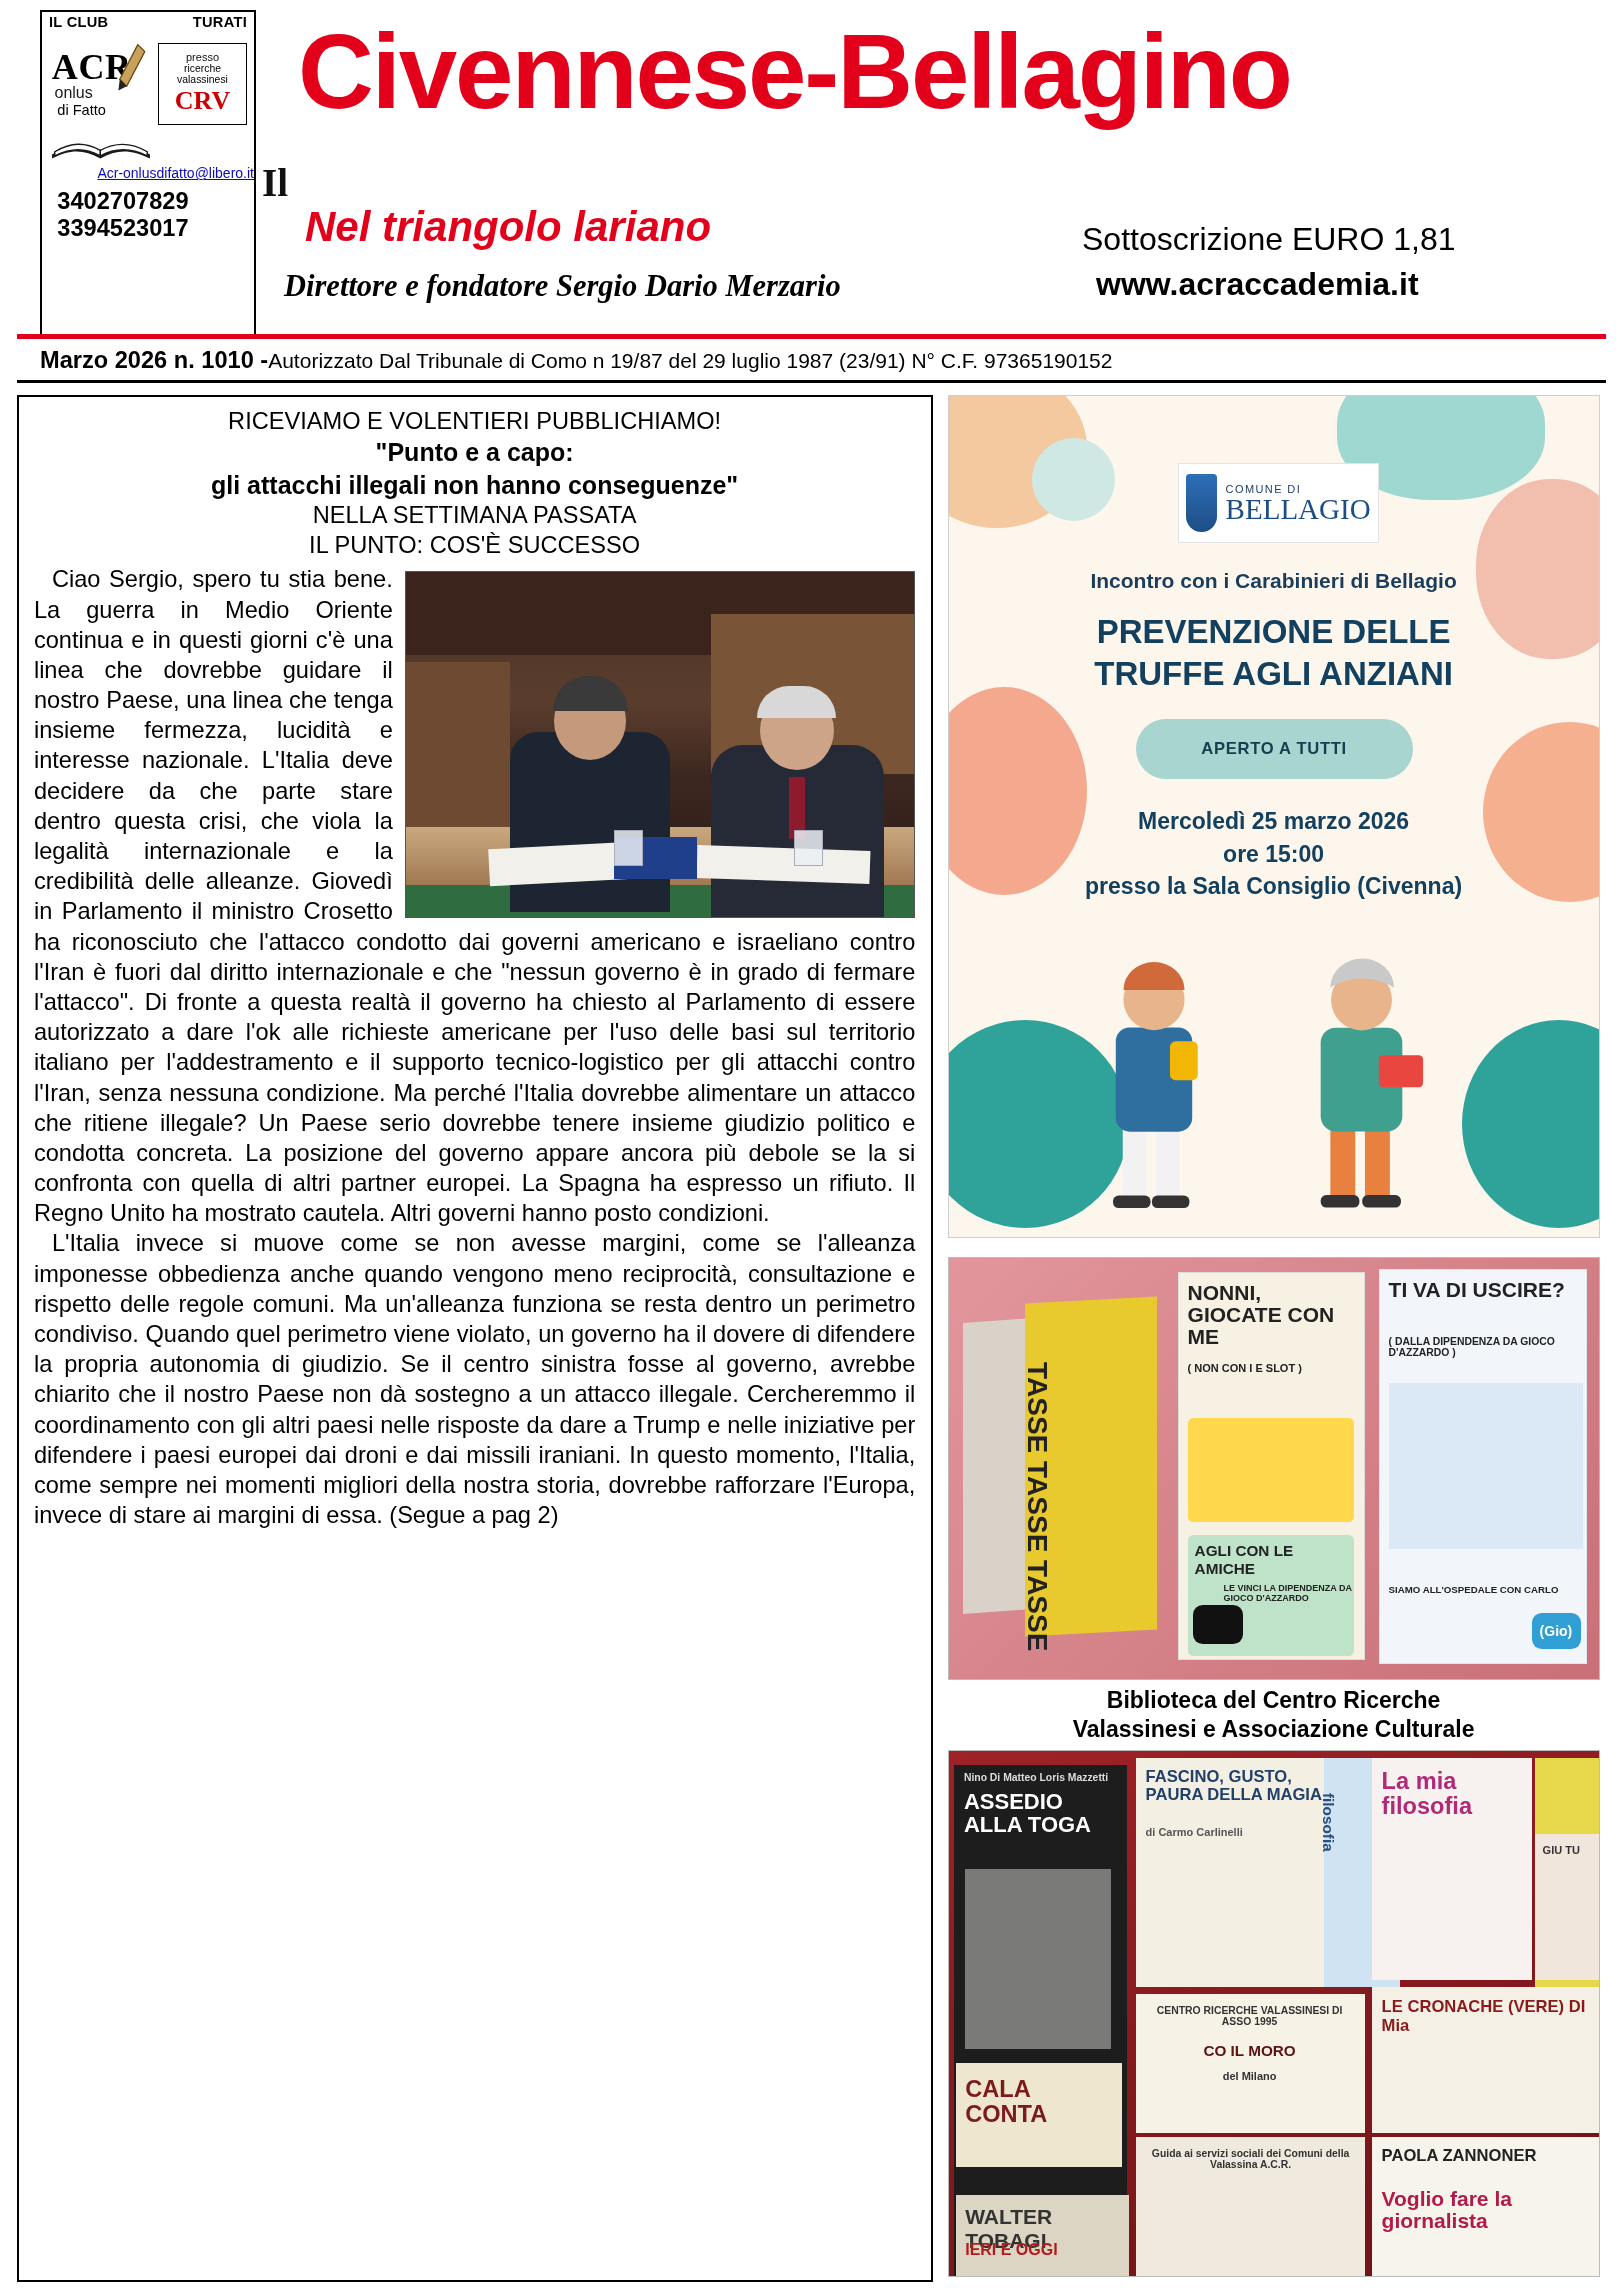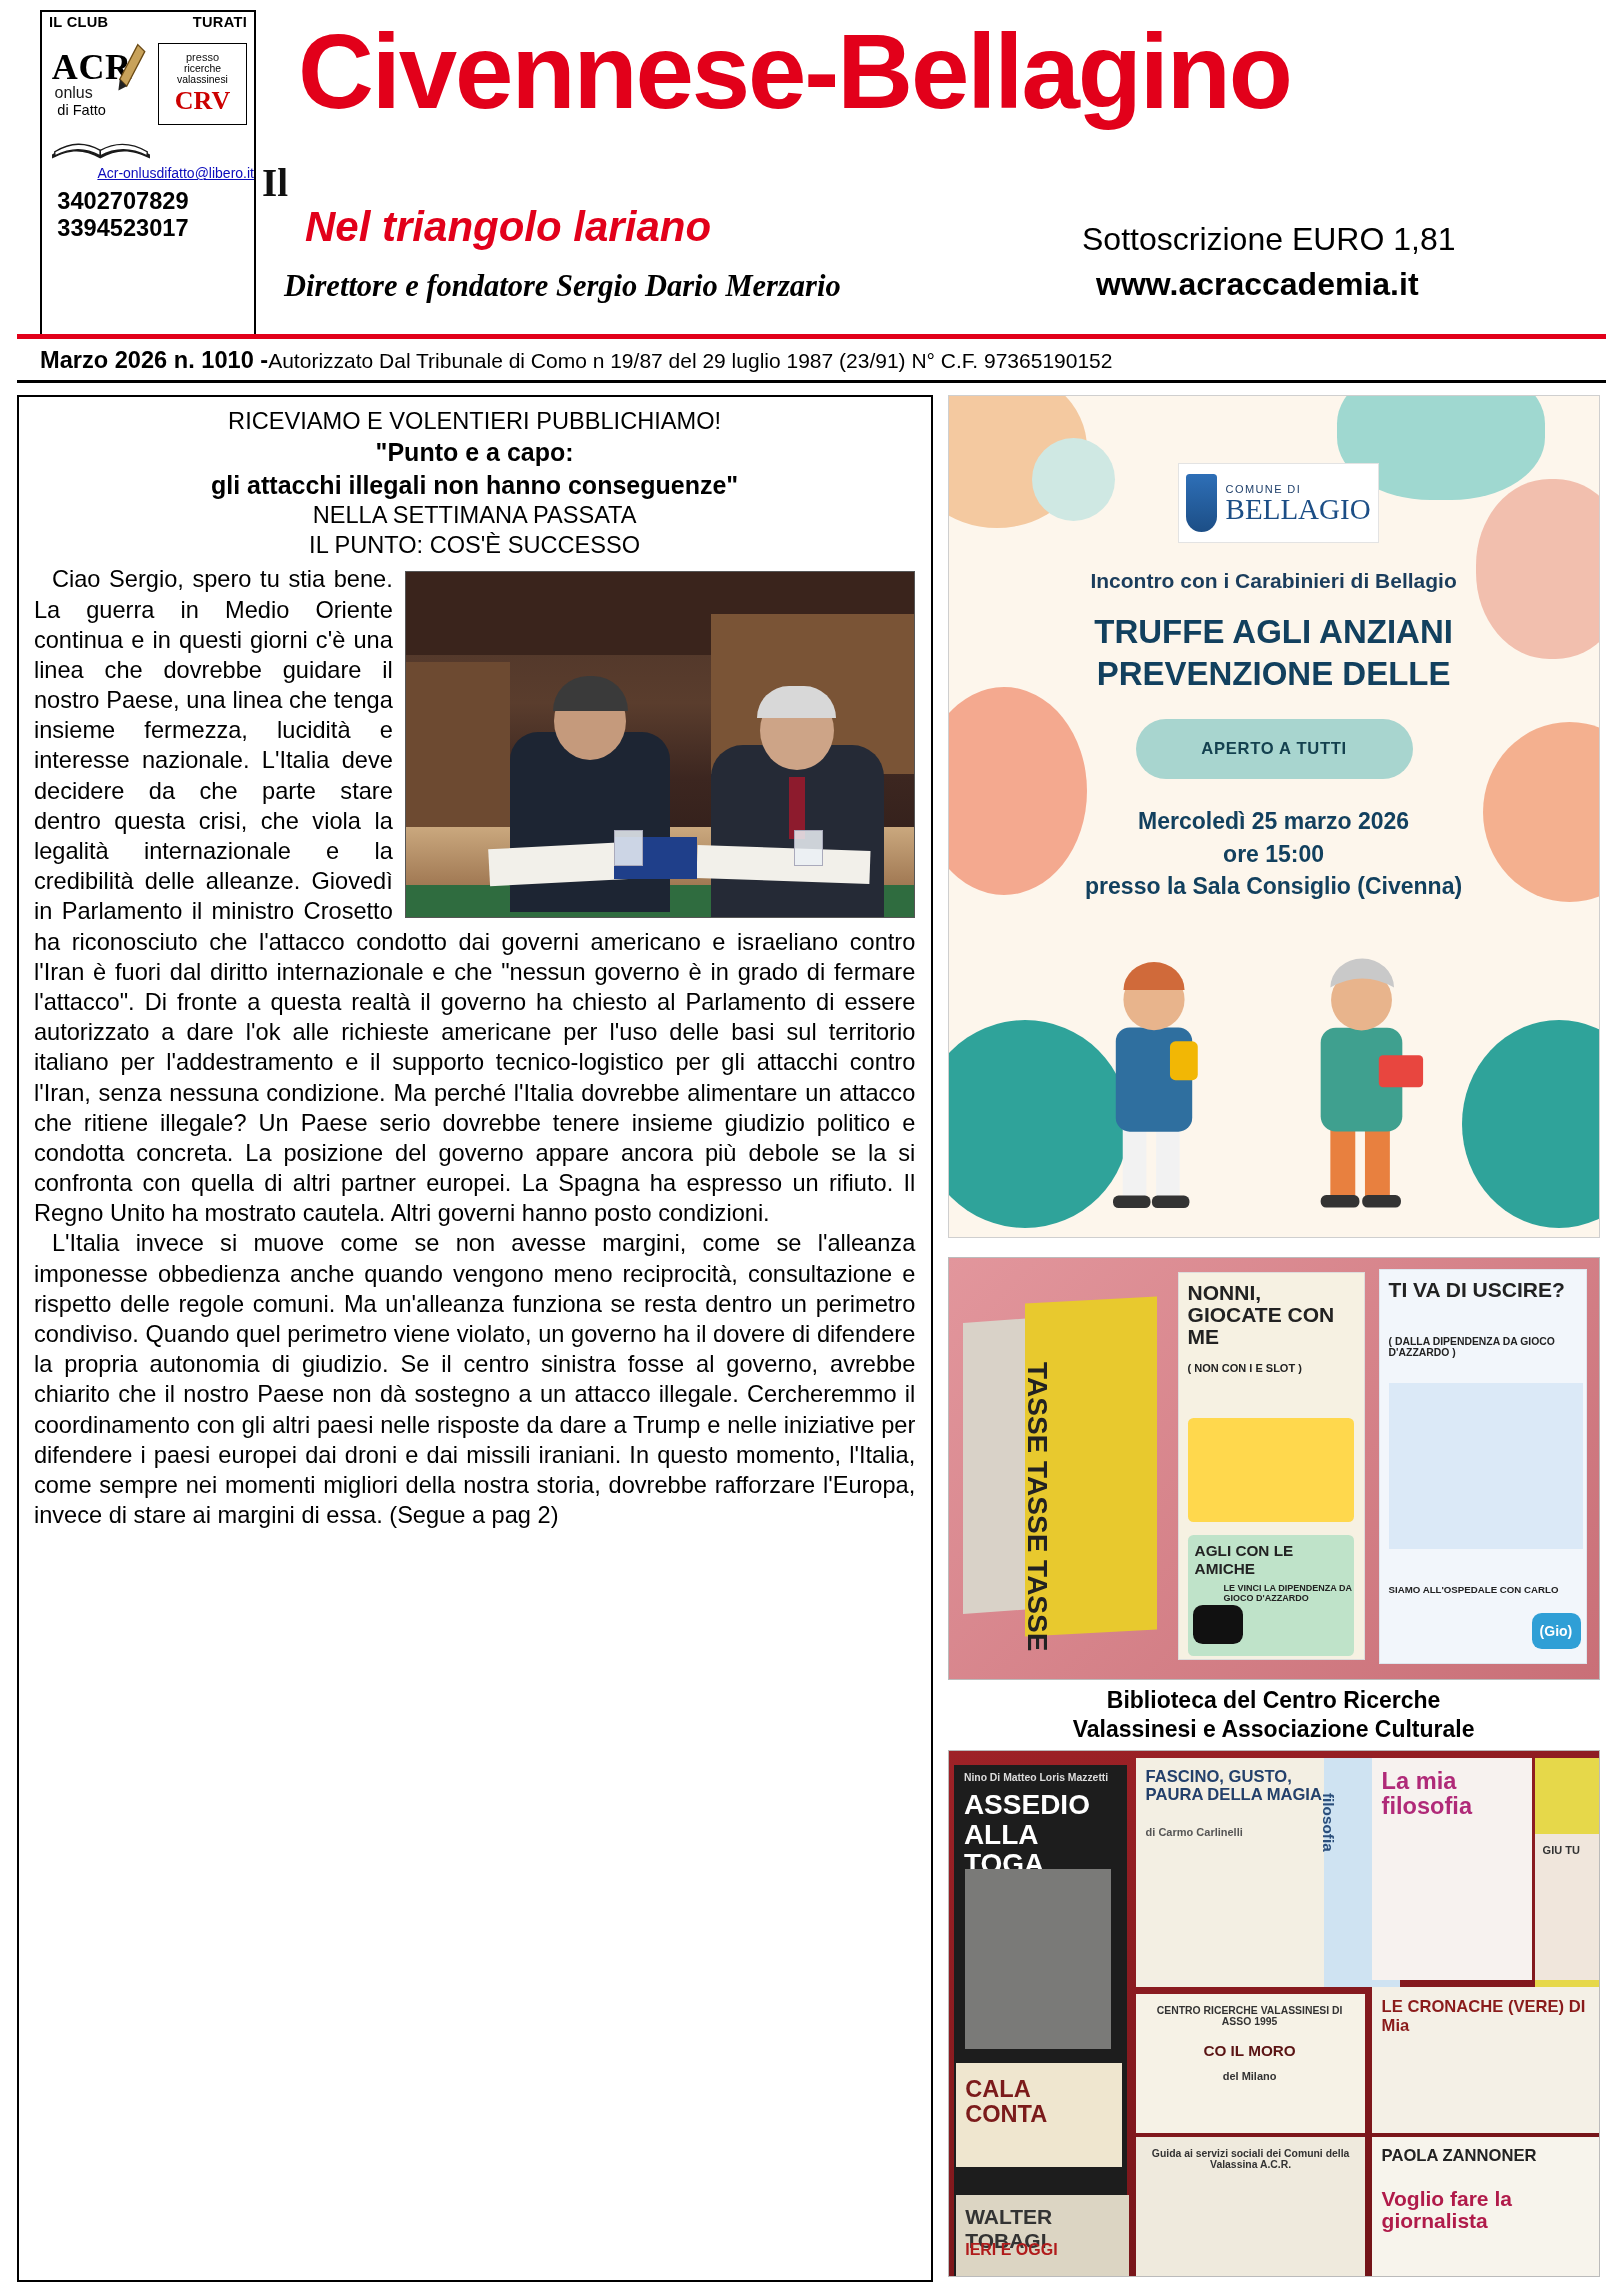--- a/index.html
+++ b/index.html
@@ -407,22 +407,22 @@
       <div class="poster-logo">
         <div class="crest"></div>
         <div>
           <div class="comune-txt">COMUNE DI</div>
           <div class="bellagio-txt">BELLAGIO</div>
         </div>
       </div>
 
       <div class="poster-l1">Incontro con i Carabinieri di Bellagio</div>
       <div class="poster-l2">
+        <div>PREVENZIONE DELLE</div>
         <div>TRUFFE AGLI ANZIANI</div>
-        <div>PREVENZIONE DELLE</div>
       </div>
       <div class="poster-pill">APERTO A TUTTI</div>
       <div class="poster-l3">
         <div>Mercoledì 25 marzo 2026</div>
         <div>ore 15:00</div>
         <div>presso la Sala Consiglio (Civenna)</div>
       </div>
 
       <svg class="p-person" style="left:125px;top:555px;width:160px;height:264px;" viewBox="0 0 230 380">
         <rect x="70" y="250" width="34" height="110" fill="#f2f2f2"></rect>
@@ -471,21 +471,21 @@
 
     <div class="caption">
       <div>Biblioteca del Centro Ricerche</div>
       <div>Valassinesi e Associazione Culturale</div>
     </div>
 
     <div class="photo-books2">
       <div class="bk" style="left:0;top:0;width:652px;height:527px;background:linear-gradient(160deg,#9e2227,#6d1216);"></div>
       <div class="bk" style="left:5.5px;top:14px;width:173px;height:513px;background:#1d1d1d;"></div>
       <div class="bk-t" style="left:15.3px;top:21px;width:153px;font-size:10.4px;color:#ddd;">Nino Di Matteo   Loris Mazzetti</div>
-      <div class="bk-t" style="left:15.3px;top:39px;width:153px;font-size:28px;color:#fff;line-height:1.05;">ASSEDIO ALLA TOGA</div>
+      <div class="bk-t" style="left:15.3px;top:39px;width:153px;font-size:22px;color:#fff;line-height:1.05;">ASSEDIO ALLA TOGA</div>
       <div class="bk" style="left:16.6px;top:118px;width:146px;height:180px;background:#7a7a78;"></div>
       <div class="bk" style="left:7px;top:312px;width:166px;height:104px;background:#efe6cf;"></div>
       <div class="bk-t" style="left:16.6px;top:326px;width:139px;font-size:23.6px;color:#7b1b1b;line-height:1.05;">CALA CONTA</div>
       <div class="bk" style="left:7px;top:444px;width:173px;height:83px;background:#dcd5c3;"></div>
       <div class="bk-t" style="left:16.6px;top:454px;width:153px;font-size:21px;color:#333;">WALTER TOBAGI</div>
       <div class="bk-t" style="left:16.6px;top:490px;width:153px;font-size:16px;color:#b01b1b;">IERI E OGGI</div>
 
       <div class="bk" style="left:187px;top:7px;width:208px;height:229px;background:#f3efe3;"></div>
       <div class="bk-t" style="left:197px;top:16.6px;width:191px;font-size:16.6px;color:#23406b;line-height:1.1;">FASCINO, GUSTO, PAURA DELLA MAGIA</div>
       <div class="bk-t" style="left:197px;top:75px;width:191px;font-size:11px;color:#555;">di Carmo Carlinelli</div>

